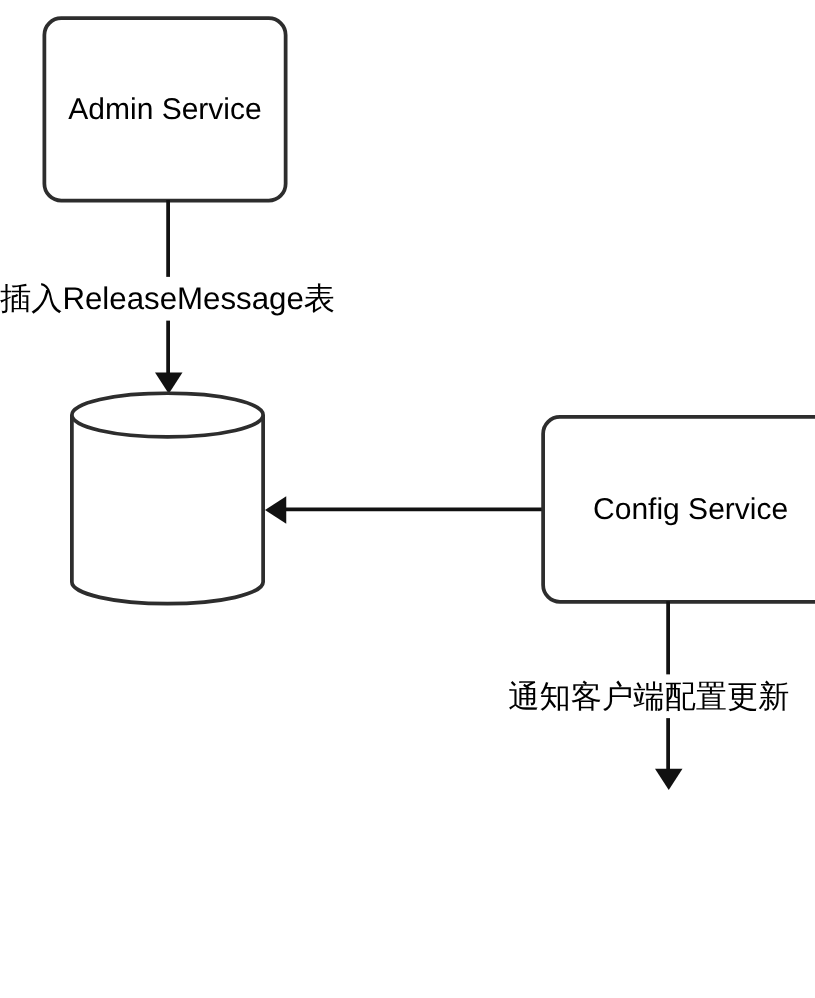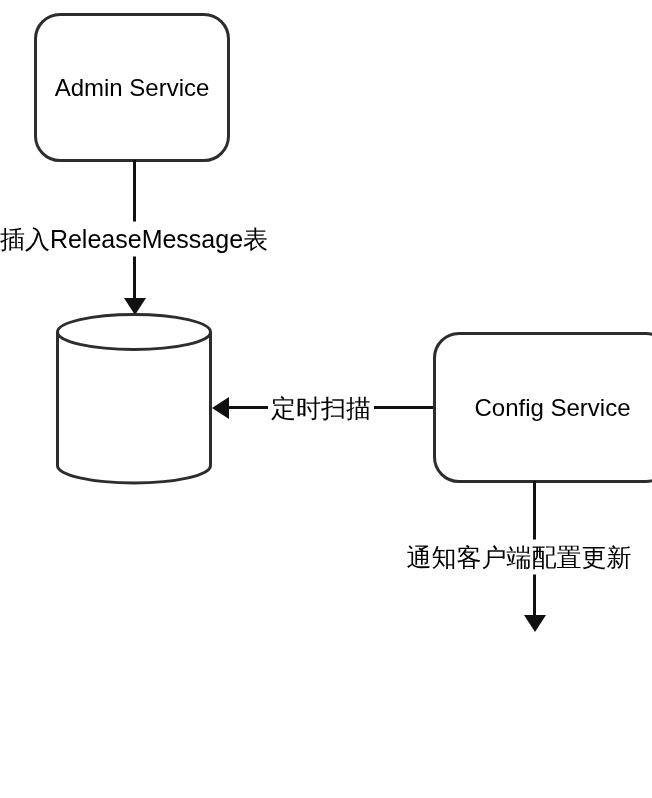--- a/index.html
+++ b/index.html
@@ -16,21 +16,21 @@
     height: 798px;
     background: var(--bg);
     font-family: "Liberation Sans", "DejaVu Sans", sans-serif;
     color: var(--text);
     overflow: hidden;
   }
   
   .node-box {
     position: absolute;
     border: 3px solid var(--stroke);
-    border-radius: 26px;
+    border-radius: 15px;
     background: #ffffff;
     display: flex;
     align-items: center;
     justify-content: center;
   }
   .node-box .box-label {
     font-size: 24px;
     color: var(--text);
     white-space: nowrap;
   }
@@ -95,21 +95,20 @@
   <div class="arrowhead down" style="left:124px; top:298px;"></div>
   <div class="edge-label" style="left:134px; top:239px;">插入ReleaseMessage表</div>
 
   <svg class="cylinder-svg" width="156" height="172" viewBox="0 0 156 172" aria-hidden="true">
     <path d="M 1.5 19 L 1.5 152.5 A 76.5 17.5 0 0 0 154.5 152.5 L 154.5 19"></path>
     <ellipse cx="78" cy="19" rx="76.5" ry="17.5"></ellipse>
   </svg>
 
   <div class="edge-shaft-h" style="left:226px; top:406px; width:208px;"></div>
   <div class="arrowhead left" style="left:212px; top:397px;"></div>
-  <div class="edge-label" style="left:321px; top:408px;">定时扫描</div>
 
   <div class="node-box" id="node-config">
     <span class="box-label">Config Service</span>
   </div>
 
   <div class="edge-shaft-v" style="left:533px; top:481px; height:136px;"></div>
   <div class="arrowhead down" style="left:524px; top:615px;"></div>
   <div class="edge-label" style="left:519px; top:557px;">通知客户端配置更新</div>
 
 

